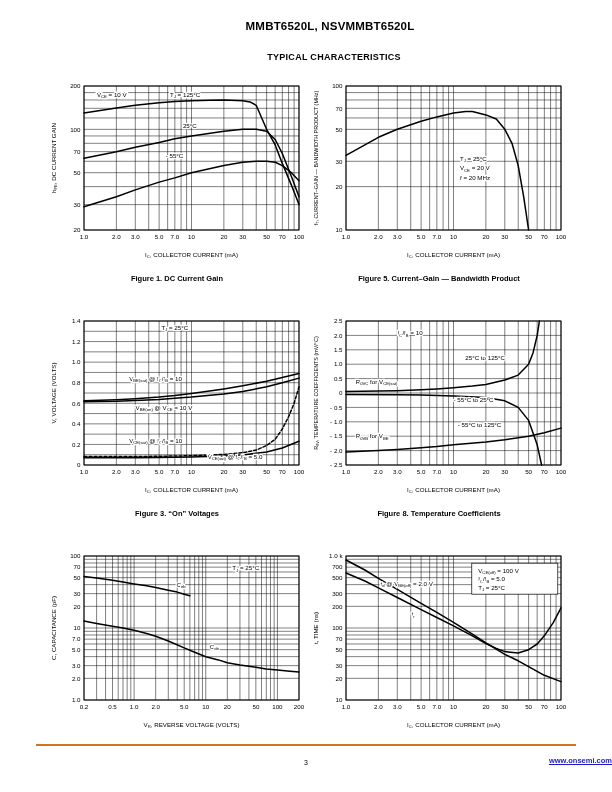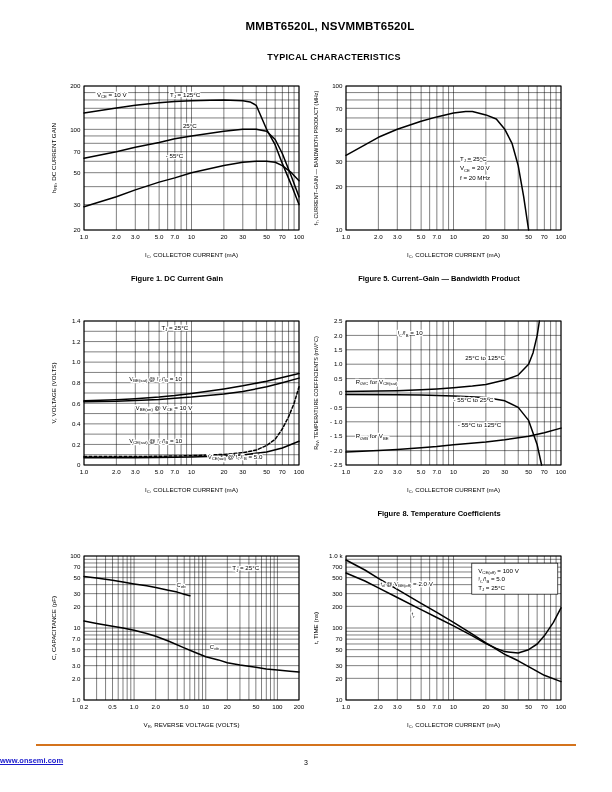--- a/index.html
+++ b/index.html
@@ -7,21 +7,21 @@
        font-family:"Liberation Sans",sans-serif;color:#000;}
   .title{position:absolute;top:20px;left:0;width:612px;text-align:center;
          font-size:11.5px;font-weight:bold;letter-spacing:.2px;margin-left:24px;}
   .subtitle{position:absolute;top:52px;left:0;width:612px;text-align:center;
          font-size:9px;font-weight:bold;letter-spacing:.3px;padding-left:28px;}
   .charts{position:absolute;top:80px;left:48px;width:522px;display:grid;
           grid-template-columns:258px 258px;column-gap:4px;row-gap:32px;}
   .fig svg{display:block;width:258px;height:180px;font-family:"Liberation Sans",sans-serif;}
   .cap{margin-top:14px;text-align:center;font-size:7.5px;font-weight:bold;}
   .rule{position:absolute;top:744px;left:36px;width:540px;height:2px;background:#D4731C;}
-  .flink{position:absolute;top:749px;left:0;width:612px;text-align:left;}
+  .flink{position:absolute;top:749px;left:0;width:612px;text-align:right;}
   .flink a{font-size:7.5px;font-weight:bold;color:#1A1ACC;text-decoration:underline;cursor:pointer;}
   .pageno{position:absolute;top:759px;left:0;width:612px;text-align:center;font-size:7px;}
 </style>
 </head>
 <body>
 
 <div class="title">MMBT6520L, NSVMMBT6520L</div>
 <div class="subtitle">TYPICAL CHARACTERISTICS</div>
 
 <div class="charts">
@@ -209,20 +209,21 @@
         <text x="32.5" y="131.6" font-size="6.2" text-anchor="end" fill="#000">0.2</text>
         <text x="32.5" y="111.1" font-size="6.2" text-anchor="end" fill="#000">0.4</text>
         <text x="32.5" y="90.5" font-size="6.2" text-anchor="end" fill="#000">0.6</text>
         <text x="32.5" y="69.9" font-size="6.2" text-anchor="end" fill="#000">0.8</text>
         <text x="32.5" y="49.3" font-size="6.2" text-anchor="end" fill="#000">1.0</text>
         <text x="32.5" y="28.8" font-size="6.2" text-anchor="end" fill="#000">1.2</text>
         <text x="32.5" y="8.2" font-size="6.2" text-anchor="end" fill="#000">1.4</text>
         <text x="143.5" y="176.5" font-size="6.2" text-anchor="middle" fill="#000"><tspan>I</tspan><tspan font-size="68%" dy="1.5">C</tspan><tspan dy="-1.5">, COLLECTOR CURRENT (mA)</tspan></text>
         <text transform="translate(7.5 78) rotate(-90)" font-size="6.2" text-anchor="middle" fill="#000"><tspan>V, VOLTAGE (VOLTS)</tspan></text>
       </svg>
+    <div class="cap">Figure 3. “On” Voltages</div>
   </div>
   <div class="fig">
     <svg viewBox="0 0 258 180">
         <line x1="36.00" x2="36.00" y1="6" y2="150" stroke="#000" stroke-width="0.5"></line>
         <line x1="68.36" x2="68.36" y1="6" y2="150" stroke="#000" stroke-width="0.5"></line>
         <line x1="87.29" x2="87.29" y1="6" y2="150" stroke="#000" stroke-width="0.5"></line>
         <line x1="100.72" x2="100.72" y1="6" y2="150" stroke="#000" stroke-width="0.5"></line>
         <line x1="111.14" x2="111.14" y1="6" y2="150" stroke="#000" stroke-width="0.5"></line>
         <line x1="119.65" x2="119.65" y1="6" y2="150" stroke="#000" stroke-width="0.5"></line>
         <line x1="126.85" x2="126.85" y1="6" y2="150" stroke="#000" stroke-width="0.5"></line>

